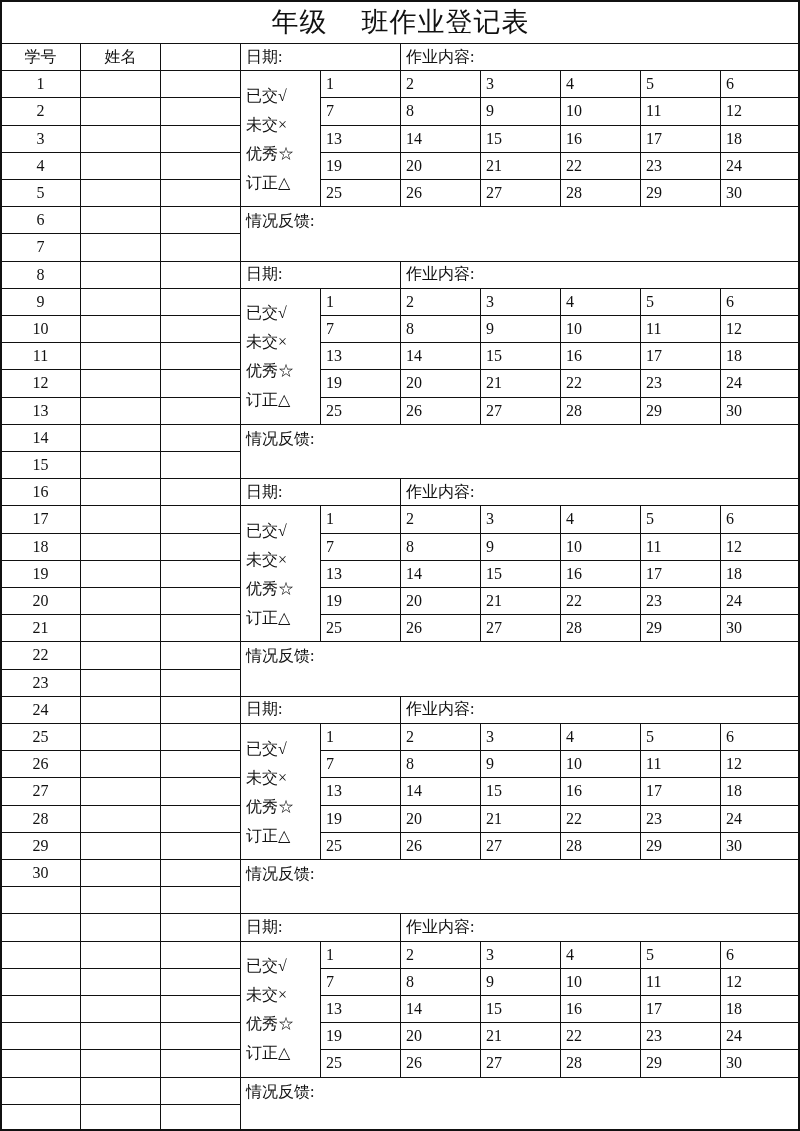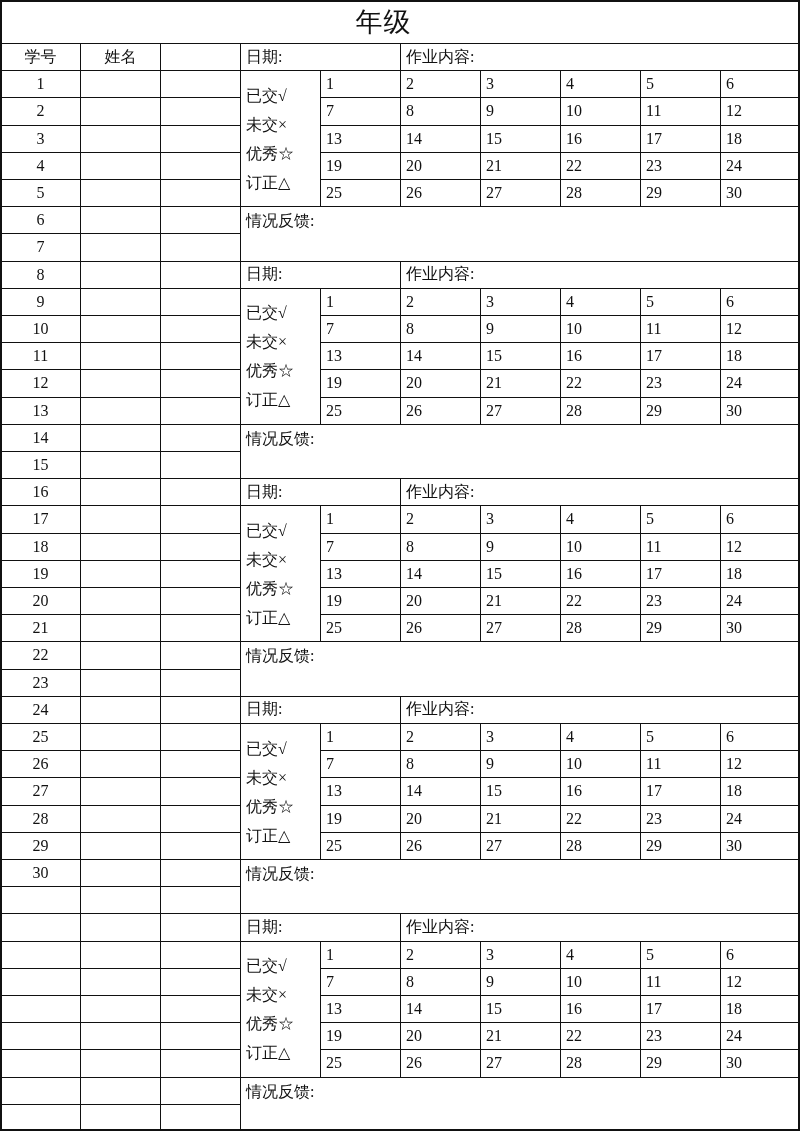--- a/index.html
+++ b/index.html
@@ -15,20 +15,21 @@
   .legend { display:flex; flex-direction:column; justify-content:center; padding-left:5px; font-size:16px; line-height:29px; }
   .outer { position:absolute; left:0; top:0; width:800px; height:1131px; box-sizing:border-box; border:2px solid #111; pointer-events:none; }
 </style>
 </head>
 <body>
 
 <div id="sheet">
     <div class="cell title" style="left: 0px; top: 0px; width: 801px; height: 44px;">
       <span>年级</span>
       <span class="gap"></span>
+      <span>班作业登记表</span>
     </div>
     <div class="cell center" style="left: 0px; top: 43px; width: 81px; height: 28.2px;">学号</div>
     <div class="cell center" style="left: 80px; top: 43px; width: 81px; height: 28.2px;">姓名</div>
     <div class="cell center" style="left: 160px; top: 43px; width: 81px; height: 28.2px;"></div>
     <div class="cell center" style="left: 0px; top: 70.2px; width: 81px; height: 28.2px;">1</div>
     <div class="cell center" style="left: 80px; top: 70.2px; width: 81px; height: 28.2px;"></div>
     <div class="cell center" style="left: 160px; top: 70.2px; width: 81px; height: 28.2px;"></div>
     <div class="cell center" style="left: 0px; top: 97.4px; width: 81px; height: 28.2px;">2</div>
     <div class="cell center" style="left: 80px; top: 97.4px; width: 81px; height: 28.2px;"></div>
     <div class="cell center" style="left: 160px; top: 97.4px; width: 81px; height: 28.2px;"></div>

